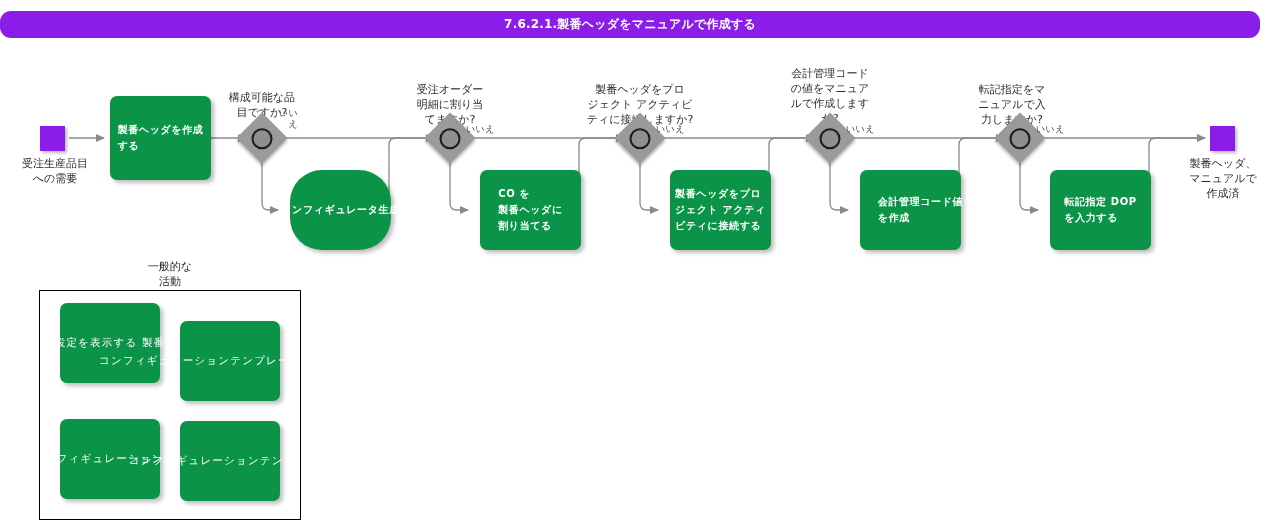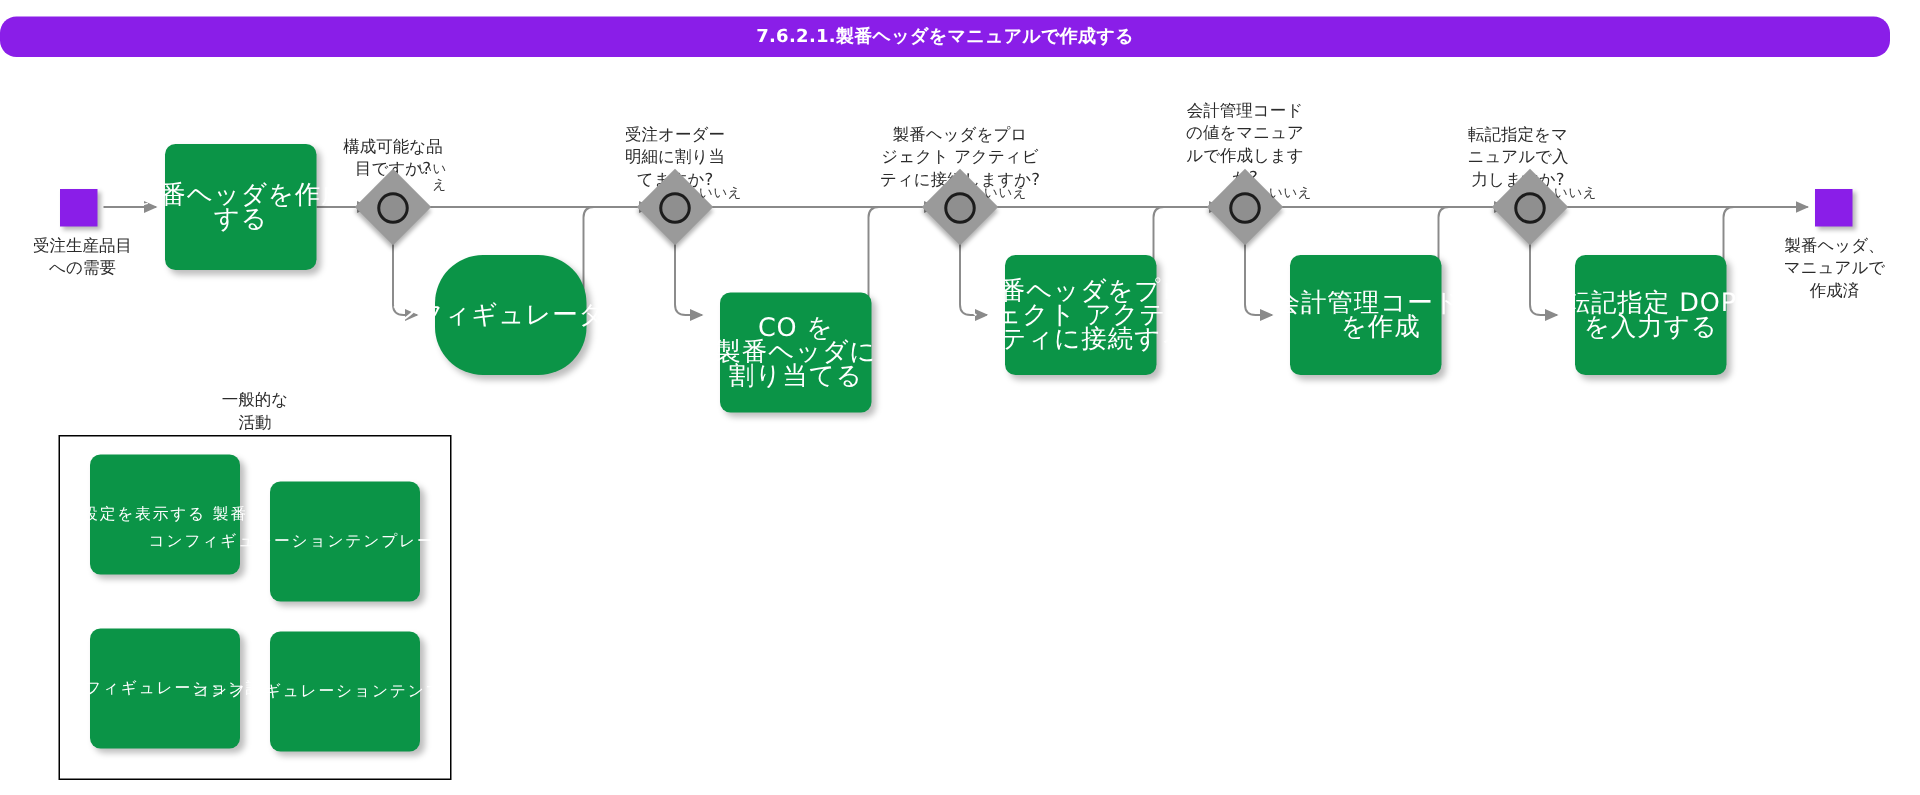--- a/index.html
+++ b/index.html
@@ -62,25 +62,26 @@
   .process {
     background: #0B9447;
     border-radius: 7px;
     box-shadow: 3px 3px 4px rgba(0,0,0,0.26);
     display: flex;
     align-items: center;
     justify-content: center;
   }
   .process .ptext {
     color: #ffffff;
-    font-size: 17px;
+    font-size: 10px;
     line-height: 16px;
-    text-align: center;
+    text-align: left;
     letter-spacing: 0.6px;
     white-space: nowrap;
+    font-weight: bold;
   }
 
   .decision {
     width: 36px;
     height: 36px;
     transform: rotate(45deg);
     background: #9A9A9A;
     box-shadow: 2px 2px 3px rgba(0,0,0,0.3);
     display: flex;
     align-items: center;
@@ -217,21 +218,21 @@
 <div class="label branch" style="left:272px; top:108px; width:26px; text-align:right;">いい<br>え</div>
 <div class="node process" style="left:290px; top:170px; width:101px; height:80px;border-radius:32px;">
   <span class="ptext">コンフィギュレータ生成</span>
 </div>
 
 <div class="label question" style="left:398px; top:82px; width:104px;">受注オーダー<br>明細に割り当<br>てますか?</div>
 <div class="node decision" style="left:432px; top:120px;">
     <span class="dcircle"></span>
   </div>
 <div class="label branch" style="left:466px; top:124px; width:38px; text-align:left;">いいえ</div>
-<div class="node process" style="left:480px; top:170px; width:101px; height:80px;margin-top:25px;">
+<div class="node process" style="left:480px; top:170px; width:101px; height:80px;">
   <span class="ptext">CO を<br>製番ヘッダに<br>割り当てる</span>
 </div>
 
 <div class="label question" style="left:562px; top:82px; width:156px;">製番ヘッダをプロ<br>ジェクト アクティビ<br>ティに接続しますか?</div>
 <div class="node decision" style="left:622px; top:120px;">
     <span class="dcircle"></span>
   </div>
 <div class="label branch" style="left:656px; top:124px; width:38px; text-align:left;">いいえ</div>
 <div class="node process" style="left:670px; top:170px; width:101px; height:80px;">
   <span class="ptext">製番ヘッダをプロ<br>ジェクト アクティ<br>ビティに接続する</span>

